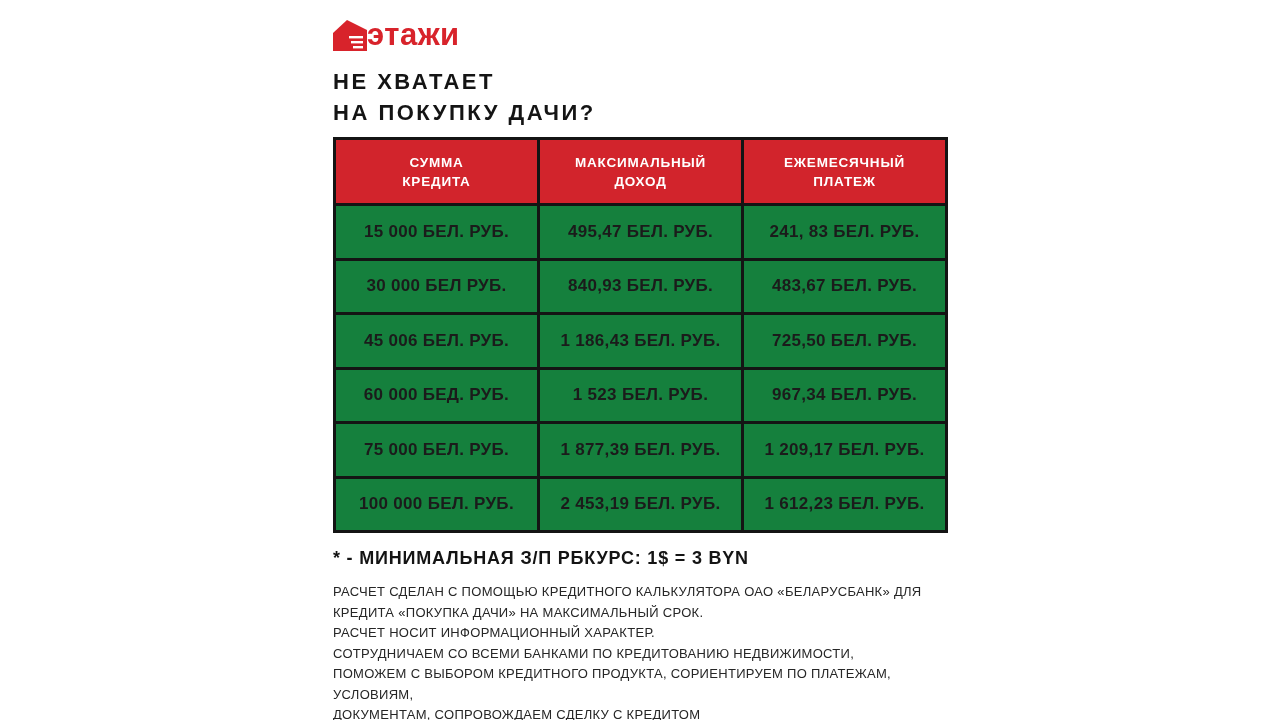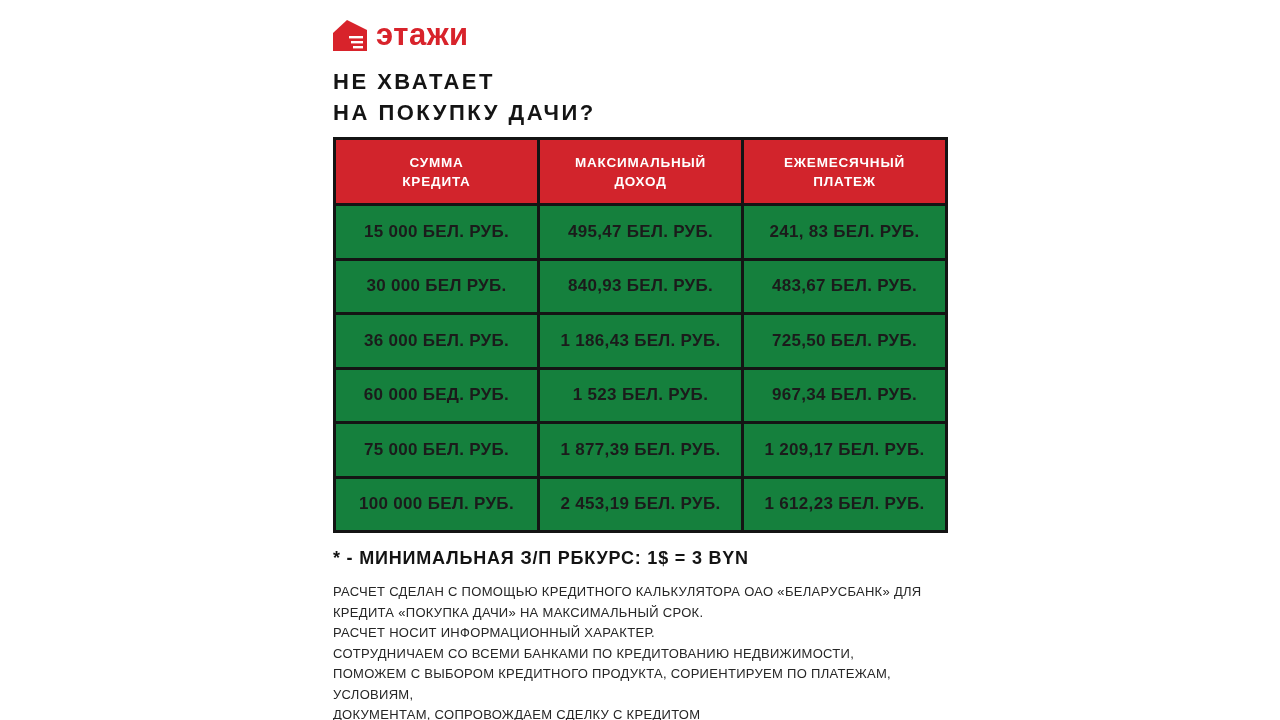--- a/index.html
+++ b/index.html
@@ -11,21 +11,21 @@
     background: #ffffff;
     overflow: hidden;
     font-family: "Liberation Sans", "DejaVu Sans", sans-serif;
     color: #141414;
   }
 
   
   .logo {
     position: absolute;
     left: 333px; top: 16px;
-    display: flex; align-items: center; gap: 9px;
+    display: flex; align-items: center; 
     height: 38px;
   }
   .logo-icon { width: 34px; height: 31px; display: block; }
   .logo-text {
     font-size: 31px;
     font-weight: 700;
     color: #d8232b;
     letter-spacing: 0.5px;
   }
 
@@ -141,21 +141,21 @@
         <td>15 000 БЕЛ. РУБ.</td>
         <td>495,47 БЕЛ. РУБ.</td>
         <td>241, 83 БЕЛ. РУБ.</td>
       </tr>
       <tr>
         <td>30 000 БЕЛ РУБ.</td>
         <td>840,93 БЕЛ. РУБ.</td>
         <td>483,67 БЕЛ. РУБ.</td>
       </tr>
       <tr>
-        <td>36 000 БЕЛ. РУБ.</td>
+        <td>45 006 БЕЛ. РУБ.</td>
         <td>1 186,43 БЕЛ. РУБ.</td>
         <td>725,50 БЕЛ. РУБ.</td>
       </tr>
       <tr>
         <td>60 000 БЕД. РУБ.</td>
         <td>1 523 БЕЛ. РУБ.</td>
         <td>967,34 БЕЛ. РУБ.</td>
       </tr>
       <tr>
         <td>75 000 БЕЛ. РУБ.</td>

